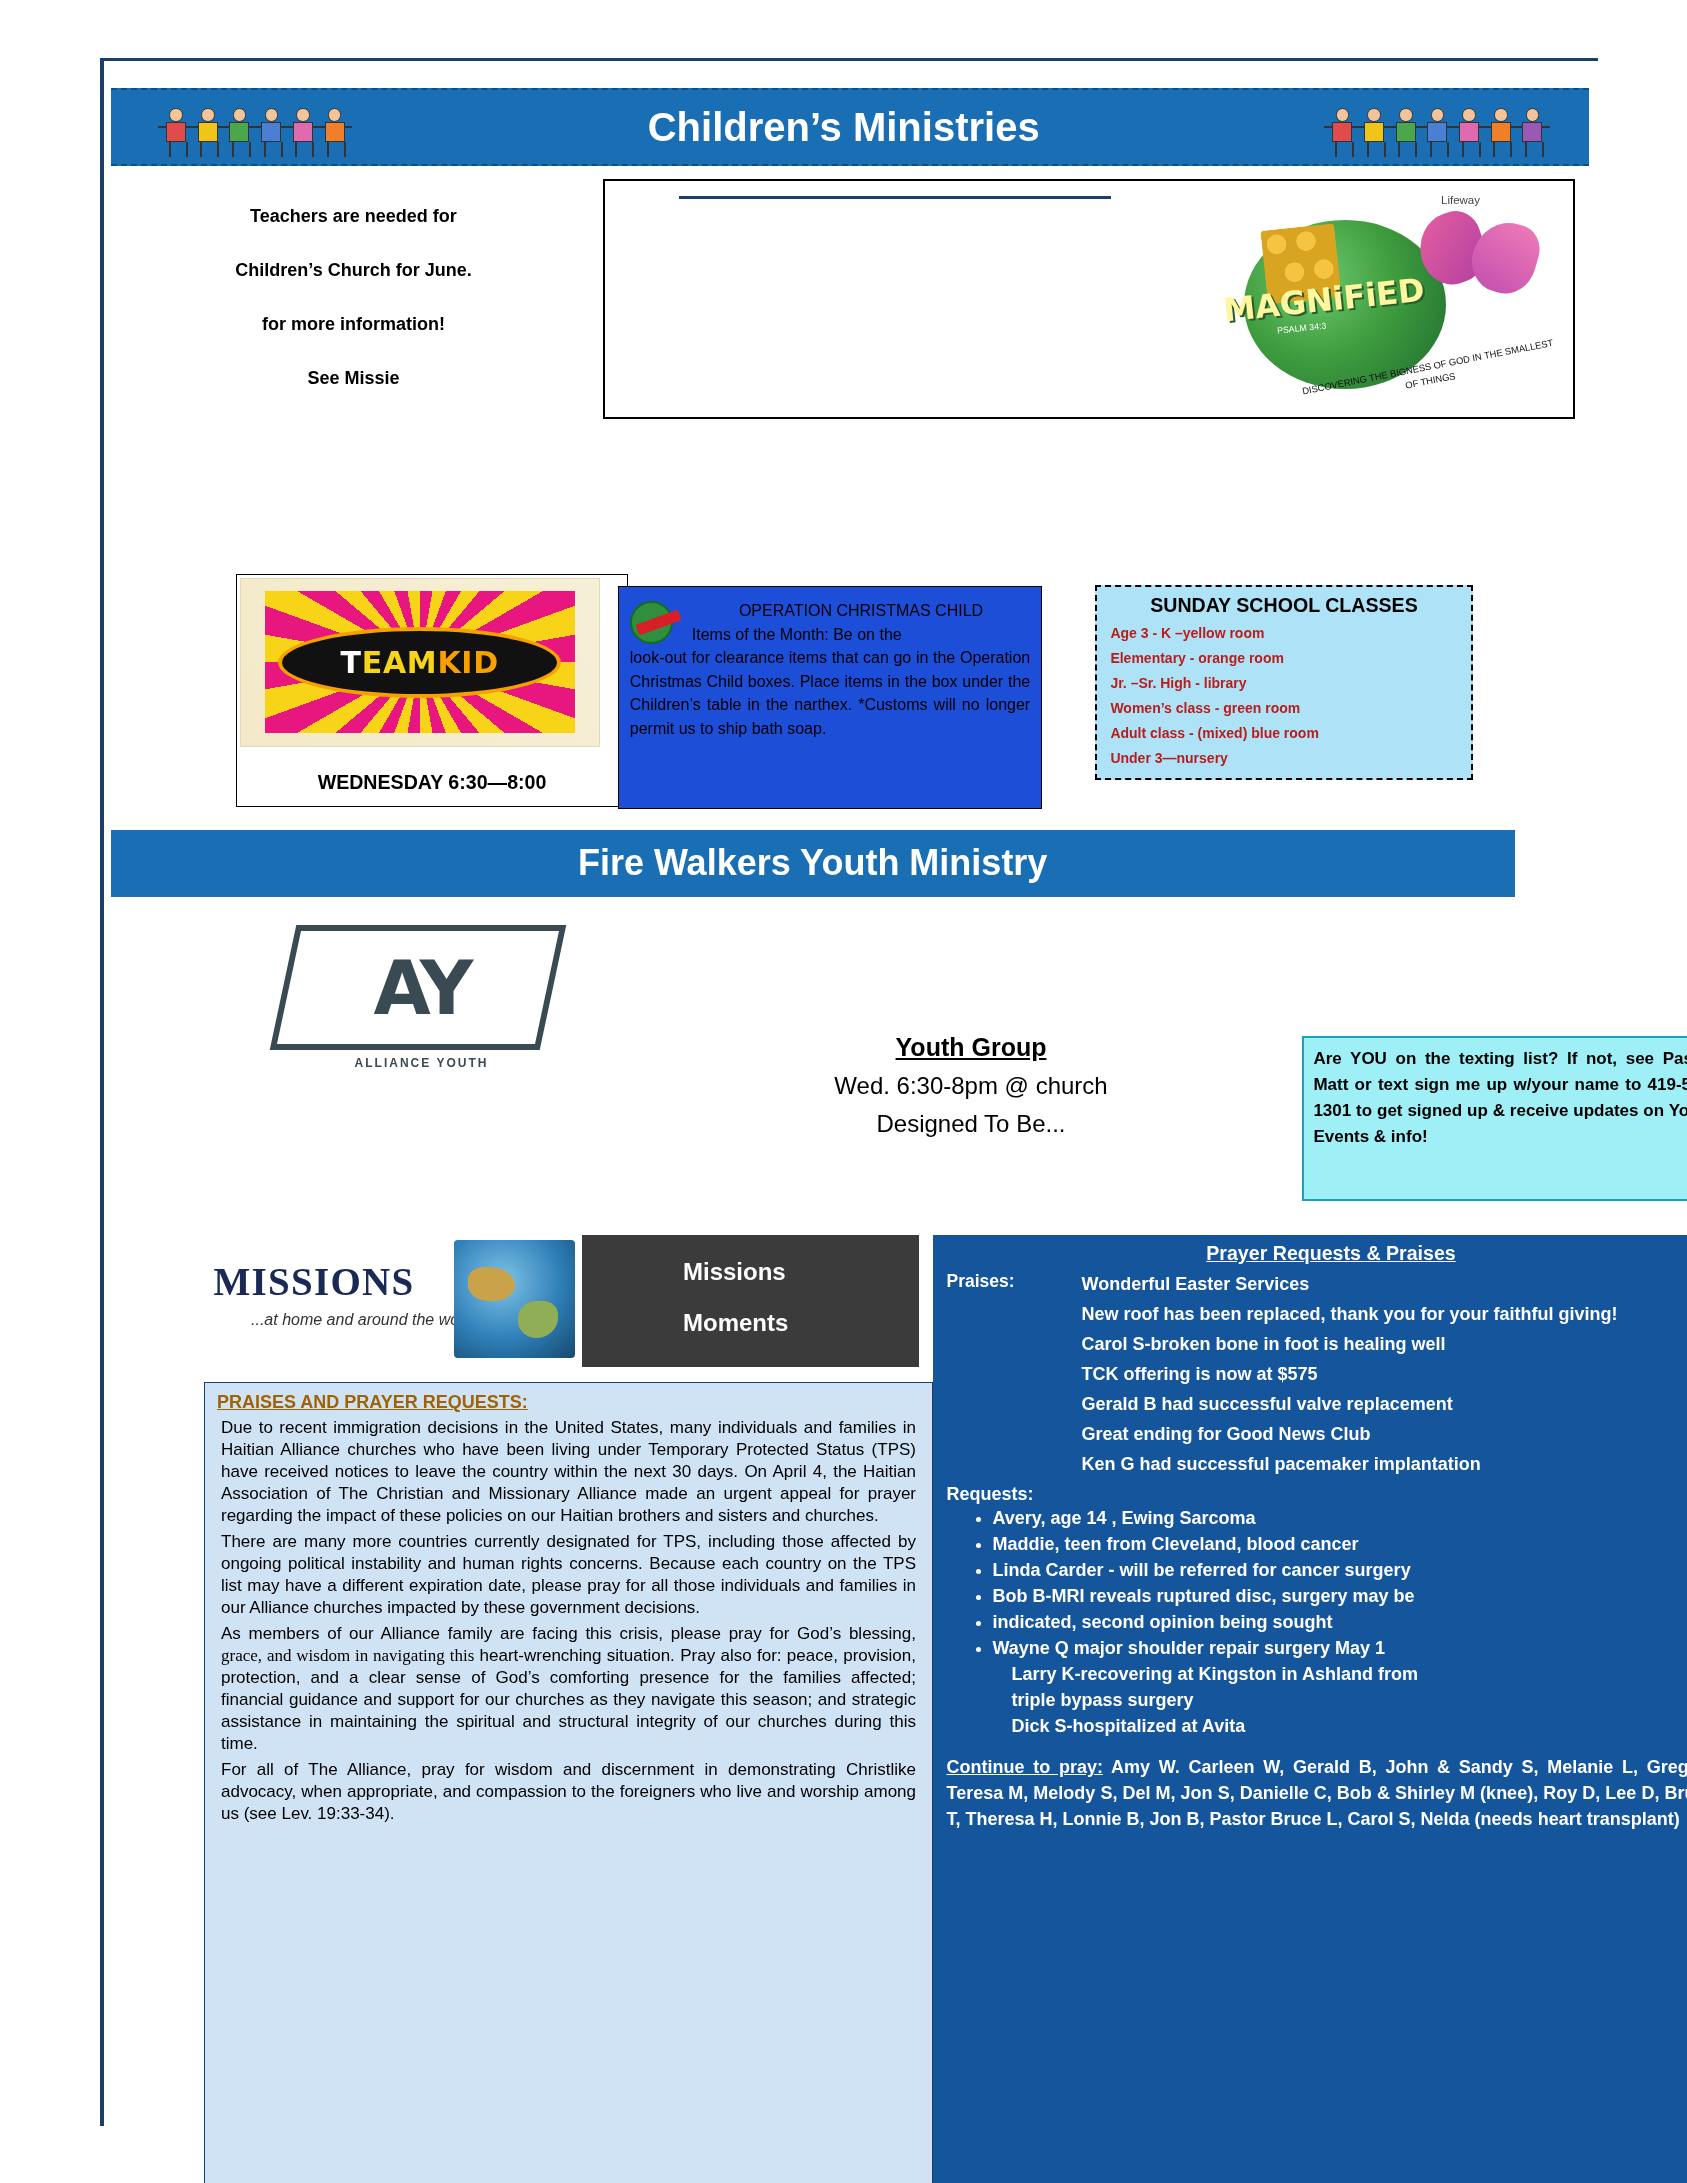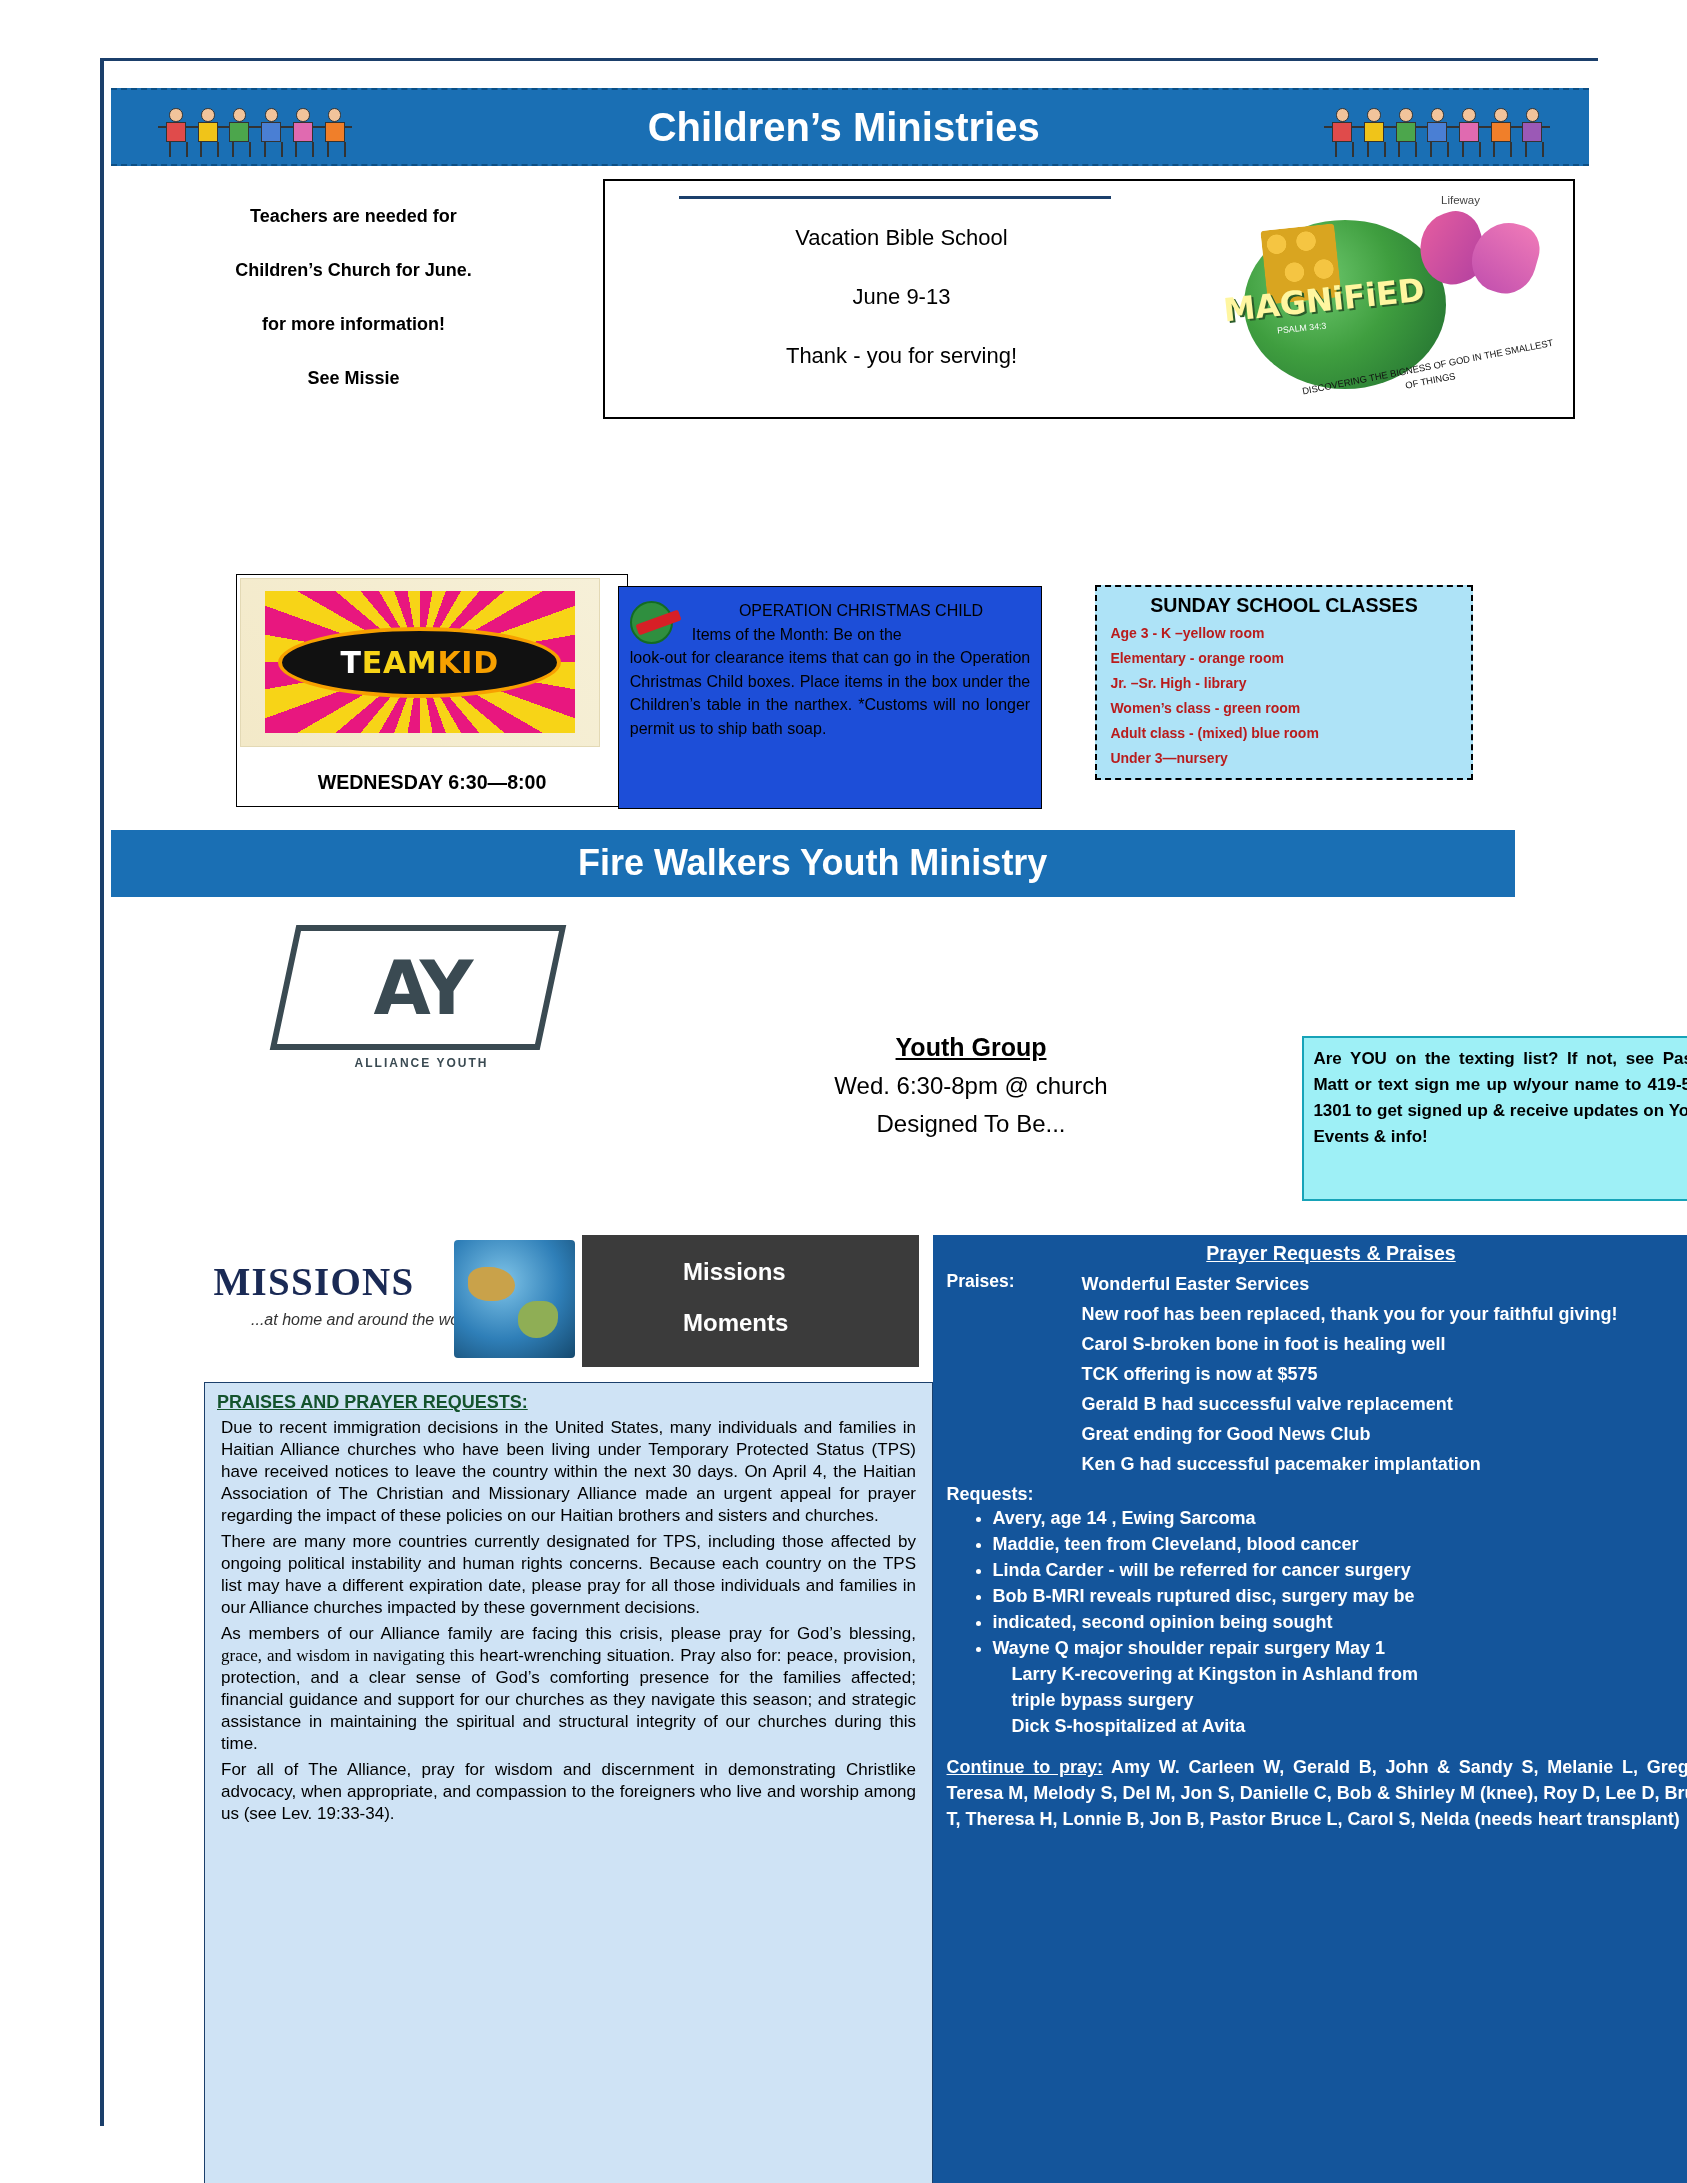--- a/index.html
+++ b/index.html
@@ -538,21 +538,21 @@
     background: #cfe3f5;
     border: 1.3px solid #1b3f6b;
     box-sizing: border-box;
     padding: 9.4px 12px 6.7px 12px;
   }
   .missions-col h3 {
     margin: 0 0 2.7px 0;
     font-size: 18px;
     font-weight: bold;
     text-decoration: underline;
-    color: #14532d;
+    color: #a16207;
   }
   .missions-col p {
     margin: 4px;
     font-size: 17px;
     line-height: 22px;
     color: #000;
     text-align: justify;
   }
 
   
@@ -717,25 +717,20 @@
 
   <div class="teachers">
     <div>Teachers are needed for</div>
     <div>Children’s Church for June.</div>
     <div>for more information!</div>
     <div>See Missie</div>
   </div>
 
   <div class="vbs-box">
     <div class="vbs-rule"></div>
-    <div class="vbs-text">
-      <div>Vacation Bible School</div>
-      <div>June 9-13</div>
-      <div>Thank - you  for serving!</div>
-    </div>
     <div class="vbs-art">
       <div class="vbs-lifeway">Lifeway</div>
       <div class="vbs-globe"></div>
       <div class="vbs-honey"></div>
       <div class="vbs-butterfly">
         <div class="w1"></div>
           <div class="w2"></div>
       </div>
       <div class="vbs-word">MAGNiFiED</div>
       <div class="vbs-psalm">PSALM 34:3</div>

